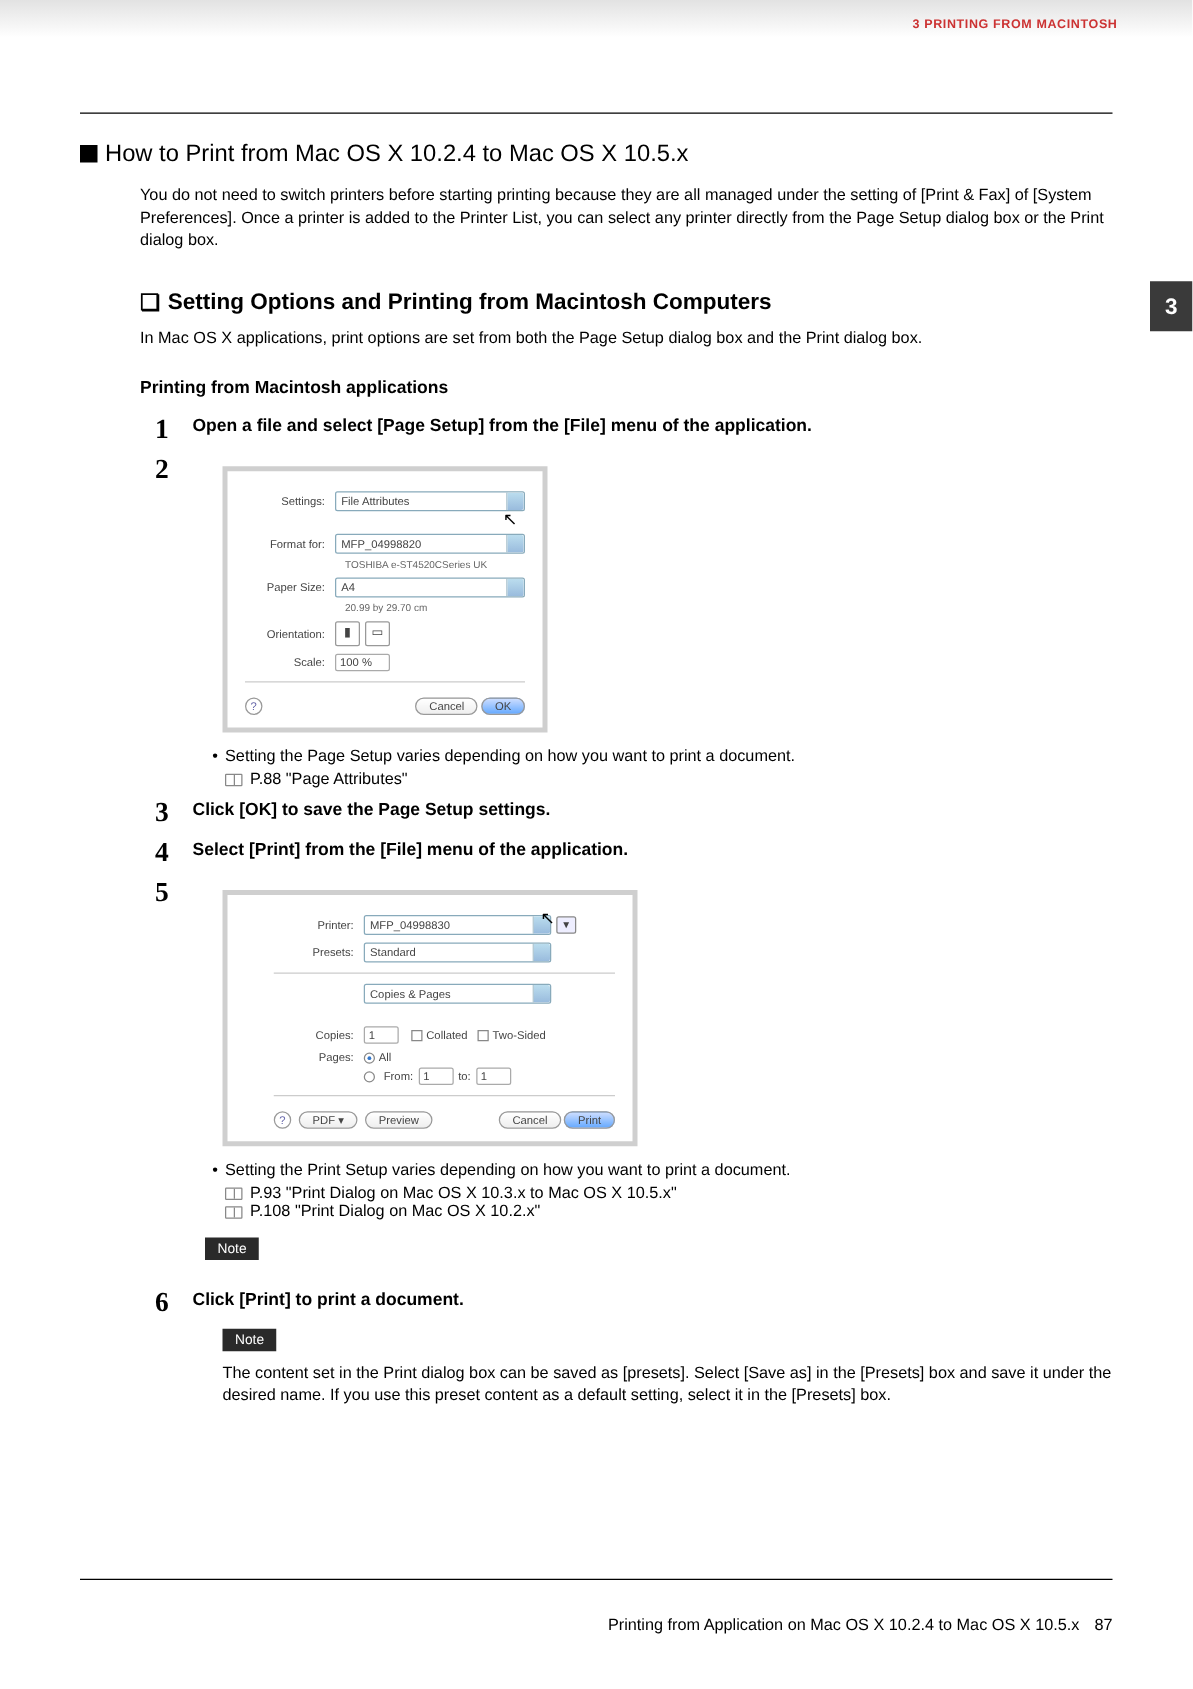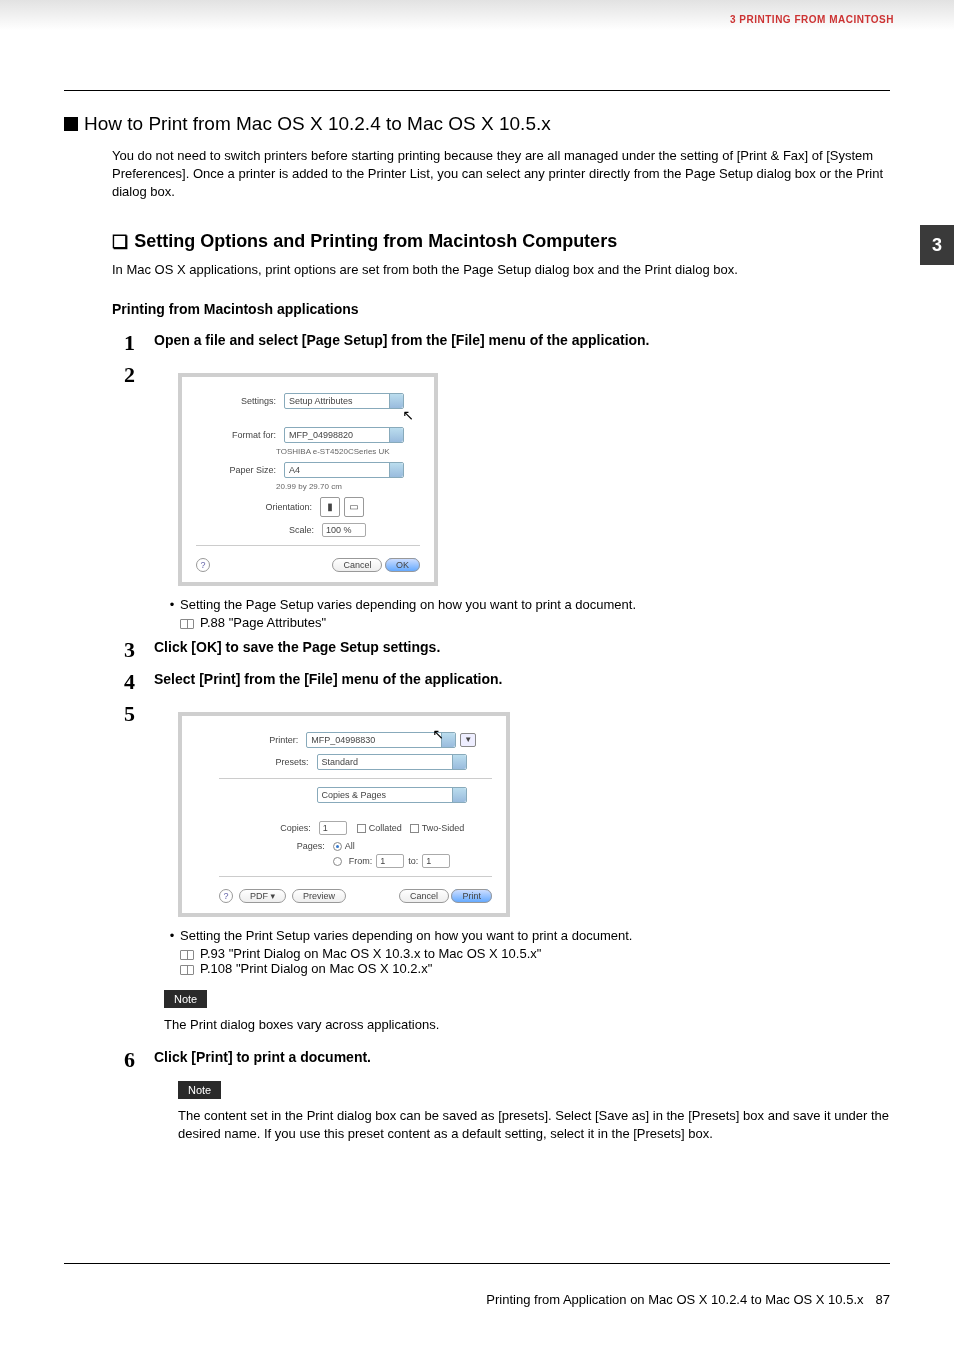--- a/index.html
+++ b/index.html
@@ -15,21 +15,21 @@
   h2.sub-h { font-size: 18px; font-weight: bold; margin-left: 48px; margin-bottom: 10px; }
   .sub-desc { font-size: 13px; margin-left: 48px; margin-bottom: 24px; }
   h3.sec-h { font-size: 14px; font-weight: bold; margin-left: 48px; margin-bottom: 14px; }
   .steps { margin-left: 60px; }
   .step { display: flex; margin-bottom: 8px; }
   .step-num { font-size: 22px; font-weight: bold; font-family: Georgia, serif; width: 30px; flex-shrink: 0; line-height: 1.1; }
   .step-body { flex: 1; }
   .step-title { font-size: 14px; font-weight: bold; line-height: 1.35; }
   .dialog { margin: 10px 0 10px 24px; border: 4px solid #cfcfcf; background: #fff; }
   .dlg-inner { padding: 10px 14px 10px 14px; font-size: 9px; color: #444; }
-  .dlg-row { display: flex; align-items: center; margin: 6px 16px; justify-content: center; }
+  .dlg-row { display: flex; align-items: center; margin: 6px 0; }
   .dlg-lbl { width: 72px; text-align: right; padding-right: 8px; font-size: 9px; }
   .dlg-field { flex: 1; border: 1px solid #8ab; border-radius: 2px; height: 16px; padding: 1px 4px; font-size: 9px; background: #fff; display: flex; align-items: center; position: relative; }
   .dlg-field .arrows { position: absolute; right: 0; top: 0; bottom: 0; width: 14px; background: linear-gradient(#bde, #9bd); border-left: 1px solid #8ab; border-radius: 0 2px 2px 0; }
   .dlg-sub { font-size: 8px; color: #666; margin-left: 80px; margin-top: -2px; }
   .orient-box { display: inline-block; width: 20px; height: 20px; border: 1px solid #999; border-radius: 2px; margin-right: 4px; background: #fff; font-size: 10px; text-align: center; line-height: 18px; }
   .dlg-hr { border: none; border-top: 1px solid #ccc; margin: 8px 0; }
   .dlg-footer { display: flex; justify-content: space-between; align-items: center; padding-top: 4px; }
   .dlg-btn { border: 1px solid #999; border-radius: 9px; padding: 1px 10px; font-size: 9px; background: linear-gradient(#fff,#eee); }
   .dlg-btn.primary { background: linear-gradient(#cdf,#6af); }
   .help-circle { display:inline-block; width:14px; height:14px; border:1px solid #999; border-radius:50%; text-align:center; font-size:9px; line-height:13px; color:#66a; }
@@ -77,21 +77,21 @@
 
     <div class="step">
       <div class="step-num">2</div>
       <div class="step-body">
 
         <div class="dialog" style="width:260px; position:relative;">
           <div class="dlg-inner">
             <div class="dlg-row">
                 <div class="dlg-lbl">Settings:</div>
                 <div class="dlg-field">
-                  <span>Setup Attributes</span>
+                  <span>File Attributes</span>
                   <div class="arrows"></div>
                 </div>
               </div>
             <div style="height:6px"></div>
             <div class="dlg-row">
                 <div class="dlg-lbl">Format for:</div>
                 <div class="dlg-field">
                   <span>MFP_04998820</span>
                   <div class="arrows"></div>
                 </div>
@@ -230,21 +230,20 @@
         <div class="ref">
             <span class="book-ic"></span>
             <span>P.93 "Print Dialog on Mac OS X 10.3.x to Mac OS X 10.5.x"</span>
           </div>
         <div class="ref">
             <span class="book-ic"></span>
             <span>P.108 "Print Dialog on Mac OS X 10.2.x"</span>
           </div>
 
         <div class="note-box">Note</div>
-        <div class="note-text">The Print dialog boxes vary across applications.</div>
       </div>
     </div>
 
     <div class="step" style="margin-top:14px;">
       <div class="step-num">6</div>
       <div class="step-body">
         <div class="step-title">Click [Print] to print a document.</div>
         <div class="note-box" style="margin-left:24px;">Note</div>
         <div class="note-text" style="margin-left:24px;">The content set in the Print dialog box can be saved as [presets]. Select [Save as] in the [Presets] box and save it under the desired name. If you use this preset content as a default setting, select it in the [Presets] box.</div>
       </div>

